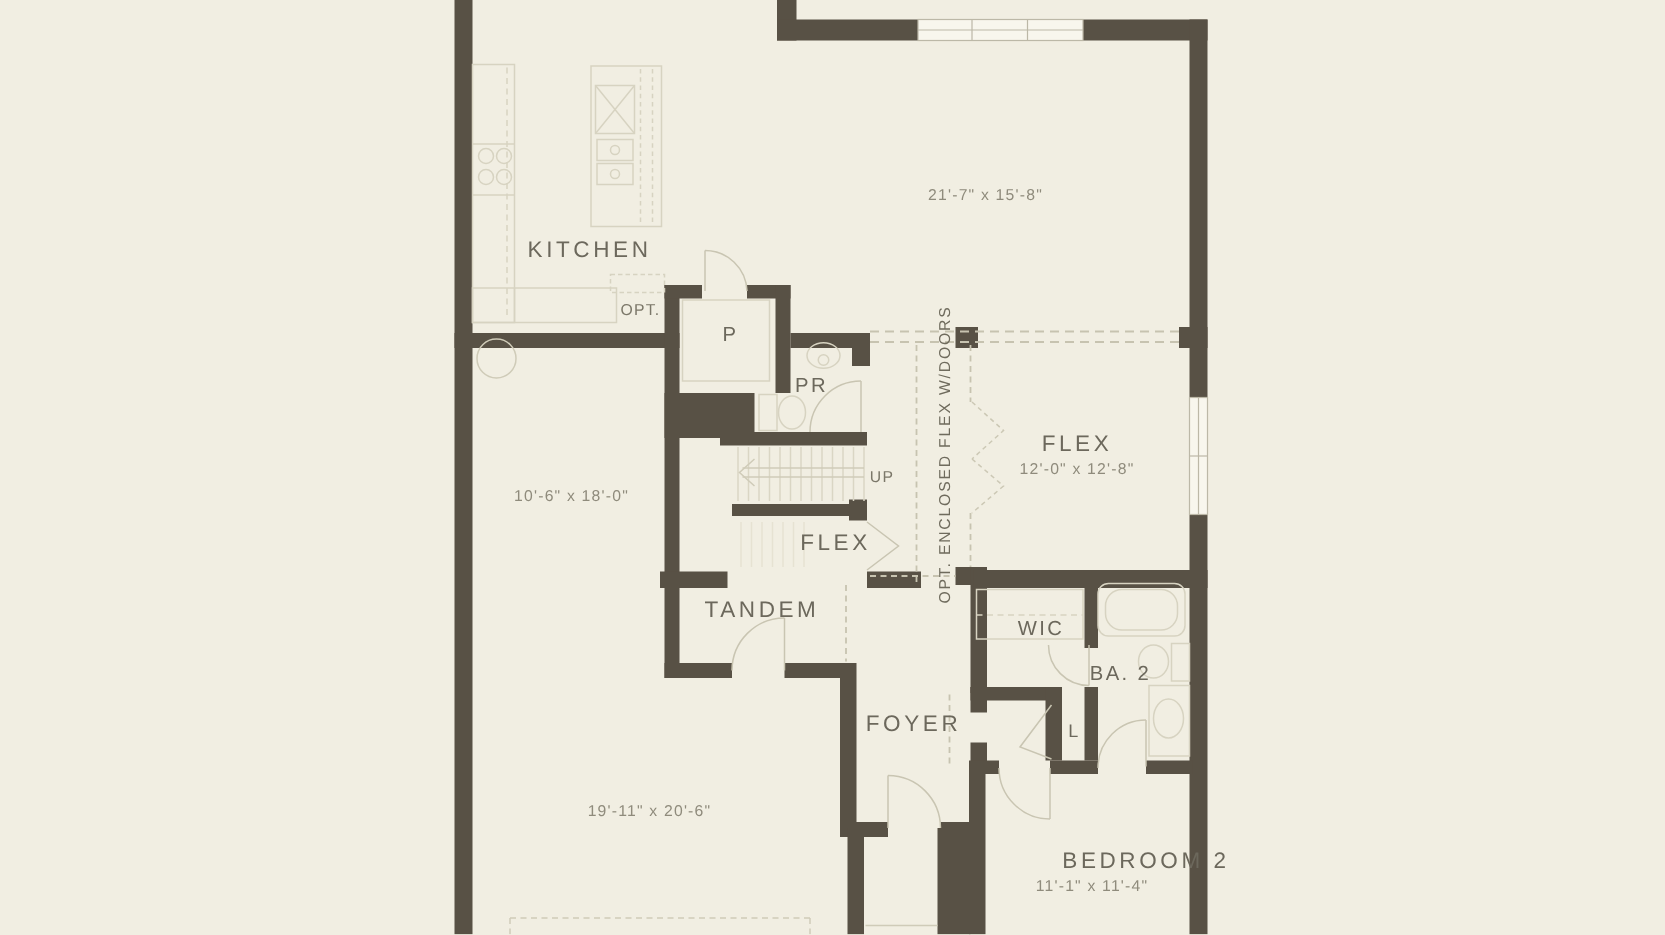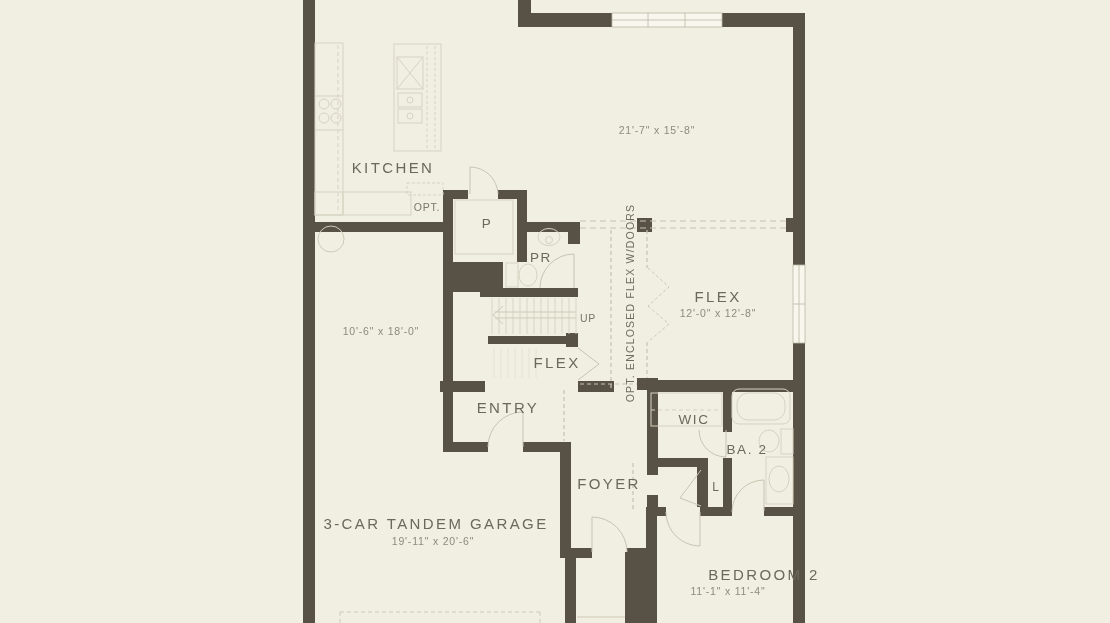--- a/index.html
+++ b/index.html
@@ -260,28 +260,27 @@
   <div class="lbl sm" style="left:541px;top:257px;">PR</div>
 
   <div class="tiny" style="left:588px;top:318px;">UP</div>
   <div class="lbl" style="left:557px;top:362px;">FLEX</div>
 
   <div class="vert" style="left:630px;top:303px;">OPT. ENCLOSED FLEX W/DOORS</div>
 
   <div class="lbl" style="left:718px;top:296px;">FLEX</div>
   <div class="dim" style="left:718px;top:313px;">12'-0" x 12'-8"</div>
 
-  <div class="lbl" style="left:508px;top:407px;">ENTRY</div>
+  <div class="lbl" style="left:508px;top:407px;">TANDEM</div>
   <div class="lbl" style="left:609px;top:483px;">FOYER</div>
 
   <div class="lbl sm" style="left:694px;top:419px;">WIC</div>
   <div class="lbl sm" style="left:747px;top:449px;">BA. 2</div>
   <div class="lbl xs" style="left:716px;top:487px;">L</div>
 
   <div class="dim" style="left:381px;top:331px;">10'-6" x 18'-0"</div>
 
-  <div class="lbl" style="left:436px;top:523px;">3-CAR TANDEM GARAGE</div>
   <div class="dim" style="left:433px;top:541px;">19'-11" x 20'-6"</div>
 
   <div class="lbl" style="left:728px;top:574px;margin-left:36px;">BEDROOM 2</div>
   <div class="dim" style="left:728px;top:591px;">11'-1" x 11'-4"</div>
 
 </div>
 
 </body></html>

